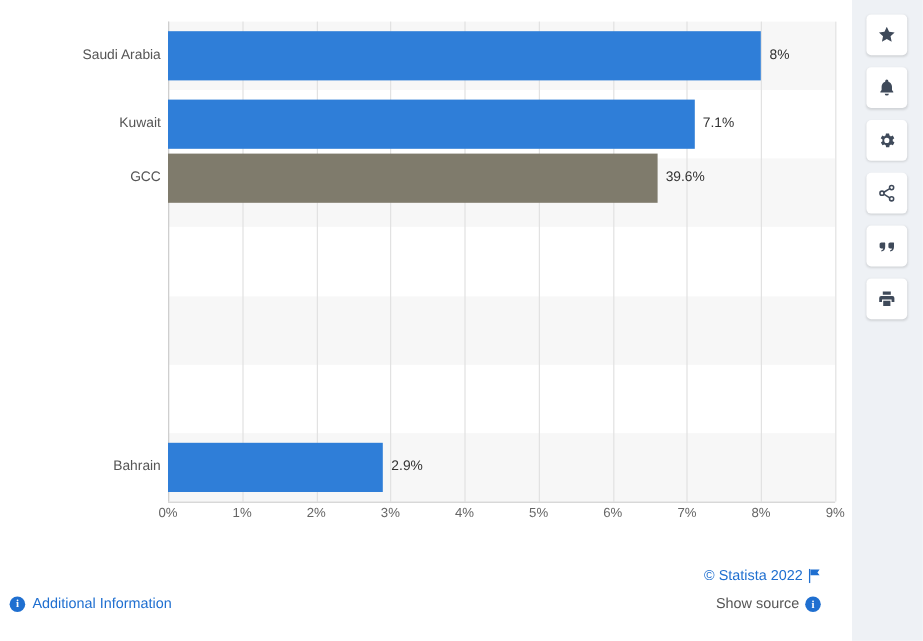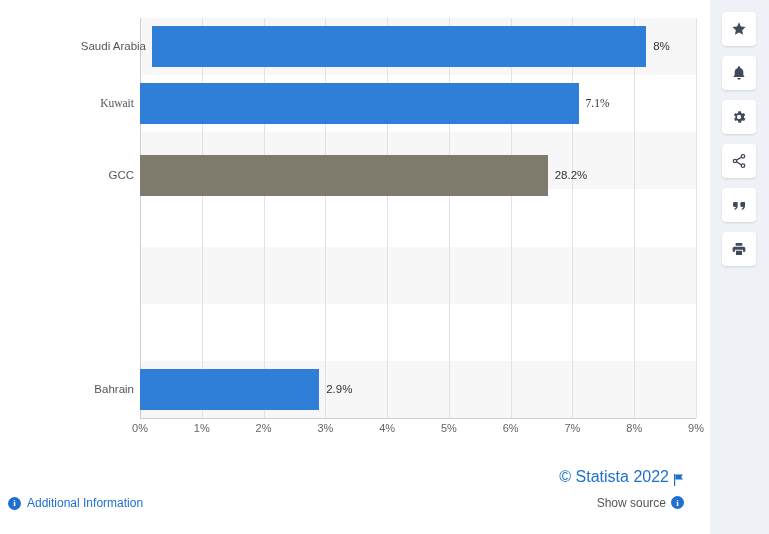--- a/index.html
+++ b/index.html
@@ -102,30 +102,30 @@
   }
   .info-circle{
     width:13px;height:13px;border-radius:50%;
     background:#1f6fd0;color:#fff;font-size:9px;
     display:flex;align-items:center;justify-content:center;
     font-family:"Liberation Serif", serif;
     font-weight:bold;
   }
   .statista{
     position:absolute;right:26px;bottom:48px;
-    font-size:16px;color:#1f6fd0;
+    font-size:12px;color:#1f6fd0;
     display:flex;align-items:center;gap:5px;
   }
   .flag{
     width:10px;height:11px;position:relative;display:inline-block;
   }
   .show-source{
     position:absolute;right:26px;bottom:24px;
     font-size:12px;color:#555;
-    display:flex;align-items:flex-start;gap:5px;cursor:pointer;
+    display:flex;align-items:flex-end;gap:5px;cursor:pointer;
   }
 </style>
 </head>
 <body>
 
 <div id="chart-wrap">
   <div class="plot" id="plot">
       <div class="plot-bg-band" style="top: 0px; height: 57.1429px; background: rgb(247, 247, 247);"></div>
       <div class="plot-bg-band" style="top: 114.286px; height: 57.1429px; background: rgb(247, 247, 247);"></div>
       <div class="plot-bg-band" style="top: 228.571px; height: 57.1429px; background: rgb(247, 247, 247);"></div>
@@ -135,34 +135,34 @@
       <div class="gridline" style="left: 123.556px; background: rgb(226, 226, 226);"></div>
       <div class="gridline" style="left: 185.333px; background: rgb(226, 226, 226);"></div>
       <div class="gridline" style="left: 247.111px; background: rgb(226, 226, 226);"></div>
       <div class="gridline" style="left: 308.889px; background: rgb(226, 226, 226);"></div>
       <div class="gridline" style="left: 370.667px; background: rgb(226, 226, 226);"></div>
       <div class="gridline" style="left: 432.444px; background: rgb(226, 226, 226);"></div>
       <div class="gridline" style="left: 494.222px; background: rgb(226, 226, 226);"></div>
       <div class="gridline" style="left: 556px; background: rgb(226, 226, 226);"></div>
       <div class="axis-line"></div>
       <div class="axis-base"></div>
-      <div class="row" style="top: 0px; height: 57.1429px; margin-left: 12px;">
+      <div class="row" style="top: 0px; height: 57.1429px;">
         <div class="cat-label-holder" style="color: rgb(85, 85, 85);">Saudi Arabia</div>
         <div class="bar" style="width: 494.222px; background: rgb(47, 126, 216);"></div>
         <div class="bar-value" style="left: 501.222px;">8%</div>
       </div>
-      <div class="row" style="top: 57.1429px; height: 57.1429px; font-family: Liberation Serif, serif;">
+      <div class="row" style="top: 57.1429px; height: 57.1429px;">
         <div class="cat-label-holder" style="color: rgb(85, 85, 85);">Kuwait</div>
         <div class="bar" style="width: 438.622px; background: rgb(47, 126, 216);"></div>
         <div class="bar-value" style="left: 445.622px;">7.1%</div>
       </div>
-      <div class="row" style="top: 129px; height: 57.1429px;">
+      <div class="row" style="top: 102px; height: 57.1429px;">
         <div class="cat-label-holder" style="color: rgb(85, 85, 85);">GCC</div>
         <div class="bar highlight" style="width: 407.733px; background: rgb(127, 123, 108);"></div>
-        <div class="bar-value" style="left: 414.733px;">28.2%</div>
+        <div class="bar-value" style="left: 414.733px;">39.6%</div>
       </div>
       <div class="row" style="top: 342.857px; height: 57.1429px;">
         <div class="cat-label-holder" style="color: rgb(85, 85, 85);">Bahrain</div>
         <div class="bar" style="width: 179.156px; background: rgb(47, 126, 216);"></div>
         <div class="bar-value" style="left: 186.156px;">2.9%</div>
       </div>
       <div class="xtick" style="left: 0px;">0%</div>
       <div class="xtick" style="left: 61.7778px;">1%</div>
       <div class="xtick" style="left: 123.556px;">2%</div>
       <div class="xtick" style="left: 185.333px;">3%</div>

